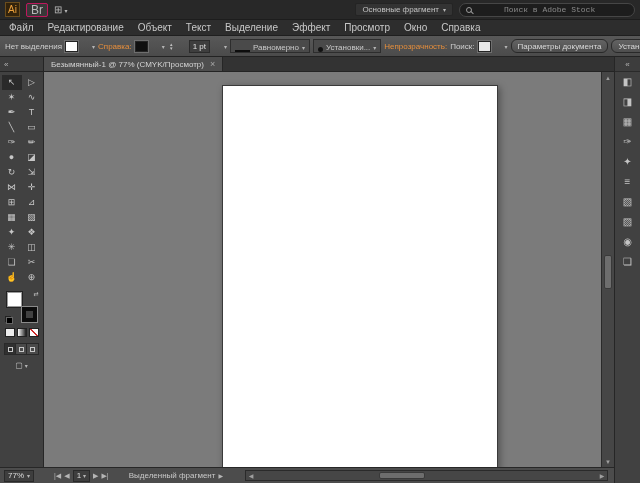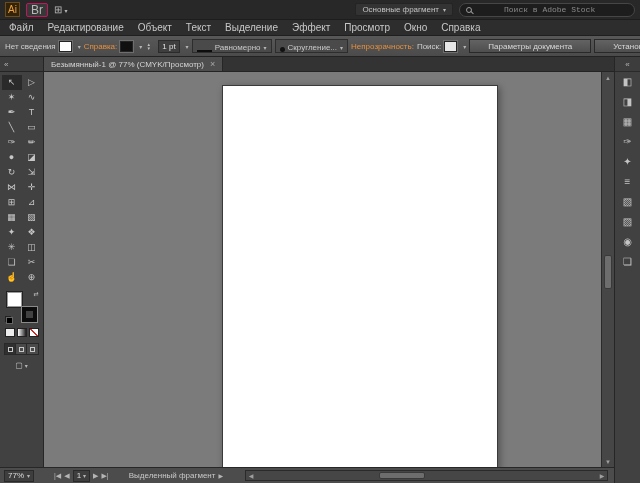--- a/index.html
+++ b/index.html
@@ -37,31 +37,31 @@
   
   .control-bar { height:21px; background:linear-gradient(#585858,#4b4b4b);
                  border-bottom:1px solid #232323; display:flex; align-items:center;
                  gap:3px; padding:0 5px; font-size:8px; flex:0 0 21px; overflow:hidden; }
   .cb-label { color:#cfcfcf; white-space:nowrap; }
   .cb-link { color:#e78f3c; white-space:nowrap; }
   .sw { width:13px; height:11px; border:1px solid #242424; outline:1px solid #6e6e6e; }
   .sw.fill { background:#ffffff; }
   .sw.stroke { background:#101010; }
   .sw.style { background:#e7e7e7; }
-  .swgrp { display:flex; align-items:center; gap:6px; flex:0 0 auto;}
+  .swgrp { display:flex; align-items:center; gap:14px; flex:0 0 auto;}
   .stepper { width:7px; display:flex; flex-direction:column; align-items:center; line-height:4px; }
   .stepper i { font-style:normal; font-size:5px; color:#c2c2c2; }
   .field { background:#3e3e3e; border:1px solid #2b2b2b; height:13px; display:flex;
            align-items:center; padding:0 3px; color:#e0e0e0; white-space:nowrap; }
   .combo { display:flex; align-items:flex-end; gap:3px; background:#4a4a4a;
            border:1px solid #2d2d2d; height:14px; padding:0 4px; white-space:nowrap; flex:0 0 auto;}
   .profile-line { width:15px; height:2px; background:#0d0d0d; }
   .brush-dot { width:5px; height:5px; background:#111; border-radius:50%; }
-  .cb-btn { height:14px; border:1px solid #292929; border-radius:0;
-            background:linear-gradient(#636363,#4e4e4e); padding:0 18px; color:#d9d9d9;
+  .cb-btn { height:14px; border:1px solid #292929; border-radius:6px;
+            background:linear-gradient(#636363,#4e4e4e); padding:0 6px; color:#d9d9d9;
             display:flex; align-items:center; white-space:nowrap; flex:0 0 auto;}
   .cb-menu { display:flex; align-items:center; gap:2px; color:#c6c6c6; font-size:9px; flex:0 0 auto;}
 
   
   .body { flex:1; display:flex; min-height:0; }
   .left-pane { flex:1; display:flex; flex-direction:column; min-width:0; }
 
   .tab-row { height:15px; background:#333333; border-bottom:1px solid #242424; display:flex; flex:0 0 15px;}
   .toolbar-header { width:44px; flex:0 0 44px; background:#3d3d3d; border-right:1px solid #242424;
                     color:#b5b5b5; font-size:8px; display:flex; align-items:center; padding-left:4px; }
@@ -174,21 +174,21 @@
       <span class="menu-item">Объект</span>
       <span class="menu-item">Текст</span>
       <span class="menu-item">Выделение</span>
       <span class="menu-item">Эффект</span>
       <span class="menu-item">Просмотр</span>
       <span class="menu-item">Окно</span>
       <span class="menu-item">Справка</span>
     </div>
 
   <div class="control-bar">
-    <span class="cb-label">Нет сведения</span>
+    <span class="cb-label">Нет выделения</span>
     <span class="swgrp">
       <span class="sw fill"></span>
       <span class="car"></span>
     </span>
     <span class="cb-link">Справка:</span>
     <span class="swgrp">
       <span class="sw stroke"></span>
       <span class="car"></span>
     </span>
     <span class="swgrp">
@@ -199,21 +199,21 @@
       <span class="field">1 pt</span>
       <span class="car"></span>
     </span>
     <span class="combo">
       <span class="profile-line"></span>
       <span>Равномерно</span>
       <span class="car"></span>
     </span>
     <span class="combo">
       <span class="brush-dot"></span>
-      <span>Скругление...</span>
+      <span>Установки...</span>
       <span class="car"></span>
     </span>
     <span class="cb-link">Непрозрачность:</span>
     <span class="cb-label">Поиск:</span>
     <span class="swgrp">
       <span class="sw style"></span>
       <span class="car"></span>
     </span>
     <span class="cb-btn">Параметры документа</span>
     <span class="cb-btn">Установки</span>

